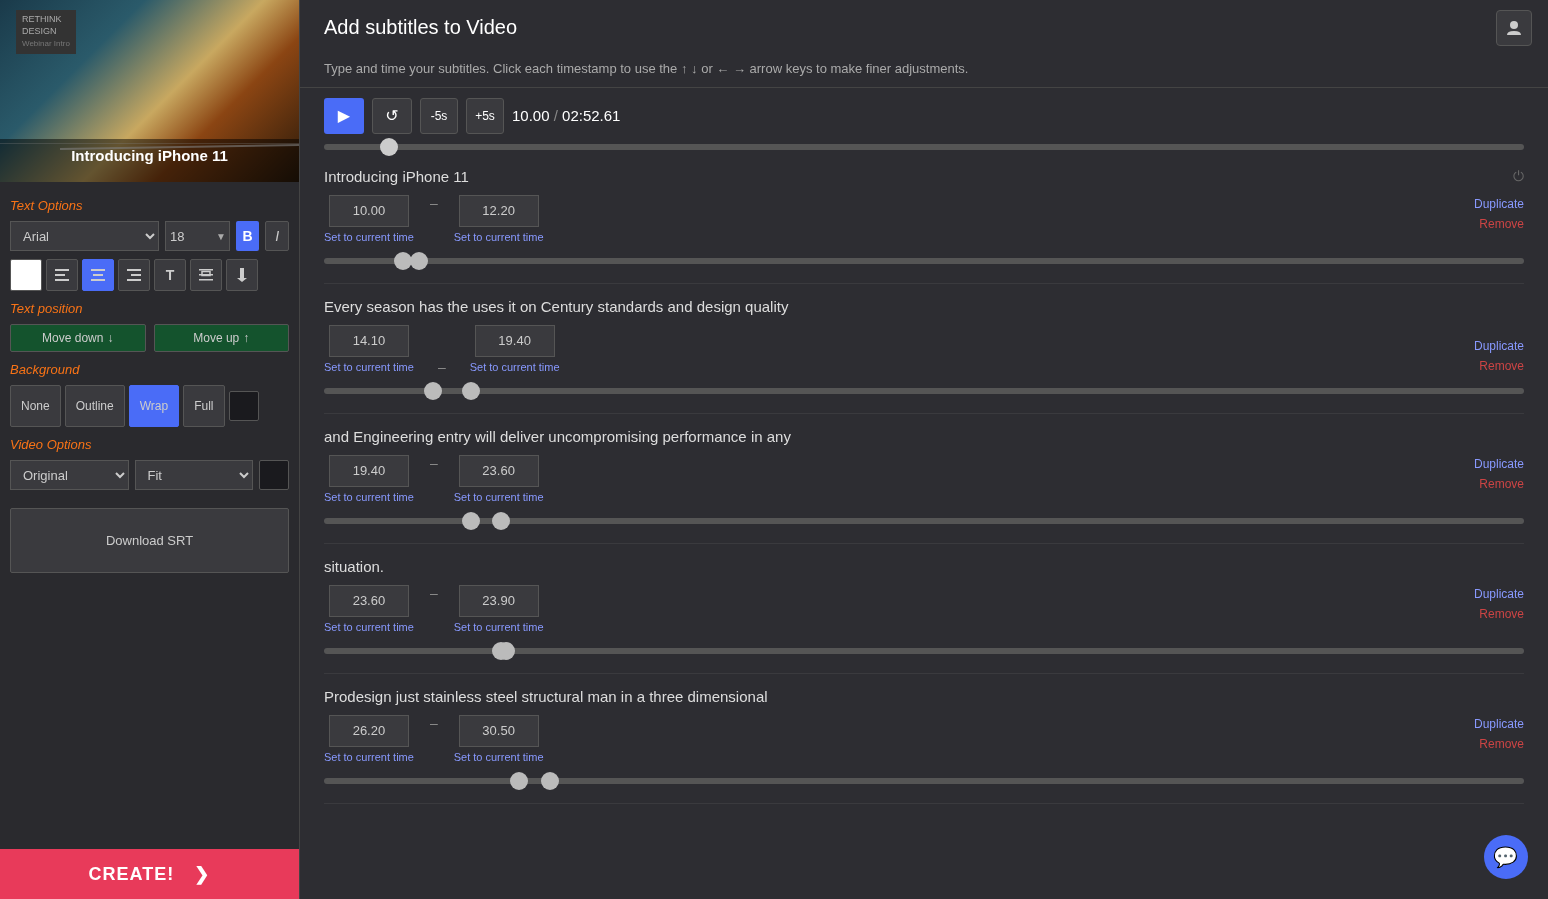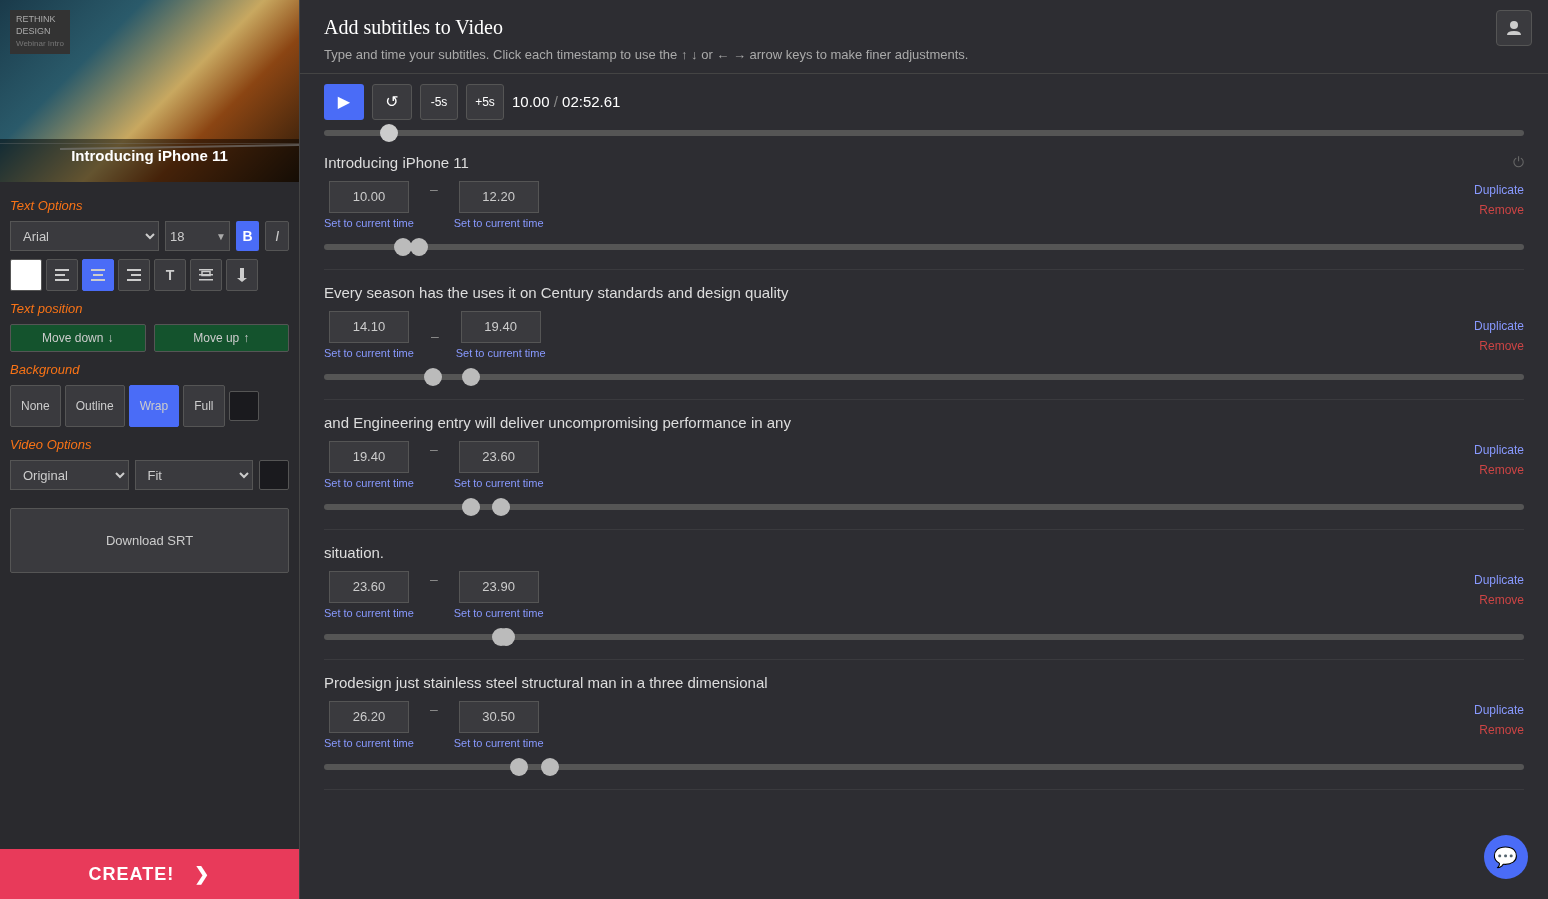--- a/index.html
+++ b/index.html
@@ -42,21 +42,21 @@
     .video-preview-overlay {
       position: absolute;
       bottom: 0; left: 0; right: 0;
       background: rgba(0,0,0,0.5);
       padding: 8px 12px;
     }
 
     .video-preview-logo {
       position: absolute;
       top: 10px;
-      left: 10px;
+      left: 16px;
       background: #333;
       padding: 4px 6px;
       font-size: 9px;
       color: #aaa;
       line-height: 1.3;
     }
 
     .video-preview-title {
       color: #fff;
       font-size: 15px;
@@ -299,22 +299,21 @@
     }
 
     .main-header {
       padding: 16px 24px 8px;
       border-bottom: 1px solid #444;
     }
 
     .main-title {
       font-size: 20px;
       color: #fff;
-      margin-bottom: 6px;
-      font-family: Liberation Serif, serif;
+      margin-bottom: 20px;
     }
 
     .main-subtitle {
       font-size: 13px;
       color: #aaa;
       line-height: 1.5;
     }
 
     
     .transport-row {
@@ -732,21 +731,21 @@
       </div>
       <div class="subtitle-slider-row">
         <div class="subtitle-slider-track"></div>
         <div class="slider-handle" style="left: 5.8%;"></div>
         <div class="slider-handle" style="left: 7.2%;"></div>
       </div>
     </div>
 
     <div class="subtitle-item">
       <div class="subtitle-text">Every season has the uses it on Century standards and design quality</div>
-      <div style="display:flex; align-items:center; gap:9px;">
+      <div style="display:flex; align-items:flex-end; gap:16px;">
         <div class="time-set-group">
           <input type="text" class="time-input" value="14.10" style="">
           <button class="set-time-btn">Set to current time</button>
         </div>
         <span class="time-separator">–</span>
         <div class="time-set-group">
           <input type="text" class="time-input" value="19.40" style="">
           <button class="set-time-btn">Set to current time</button>
         </div>
         <div class="subtitle-actions">

